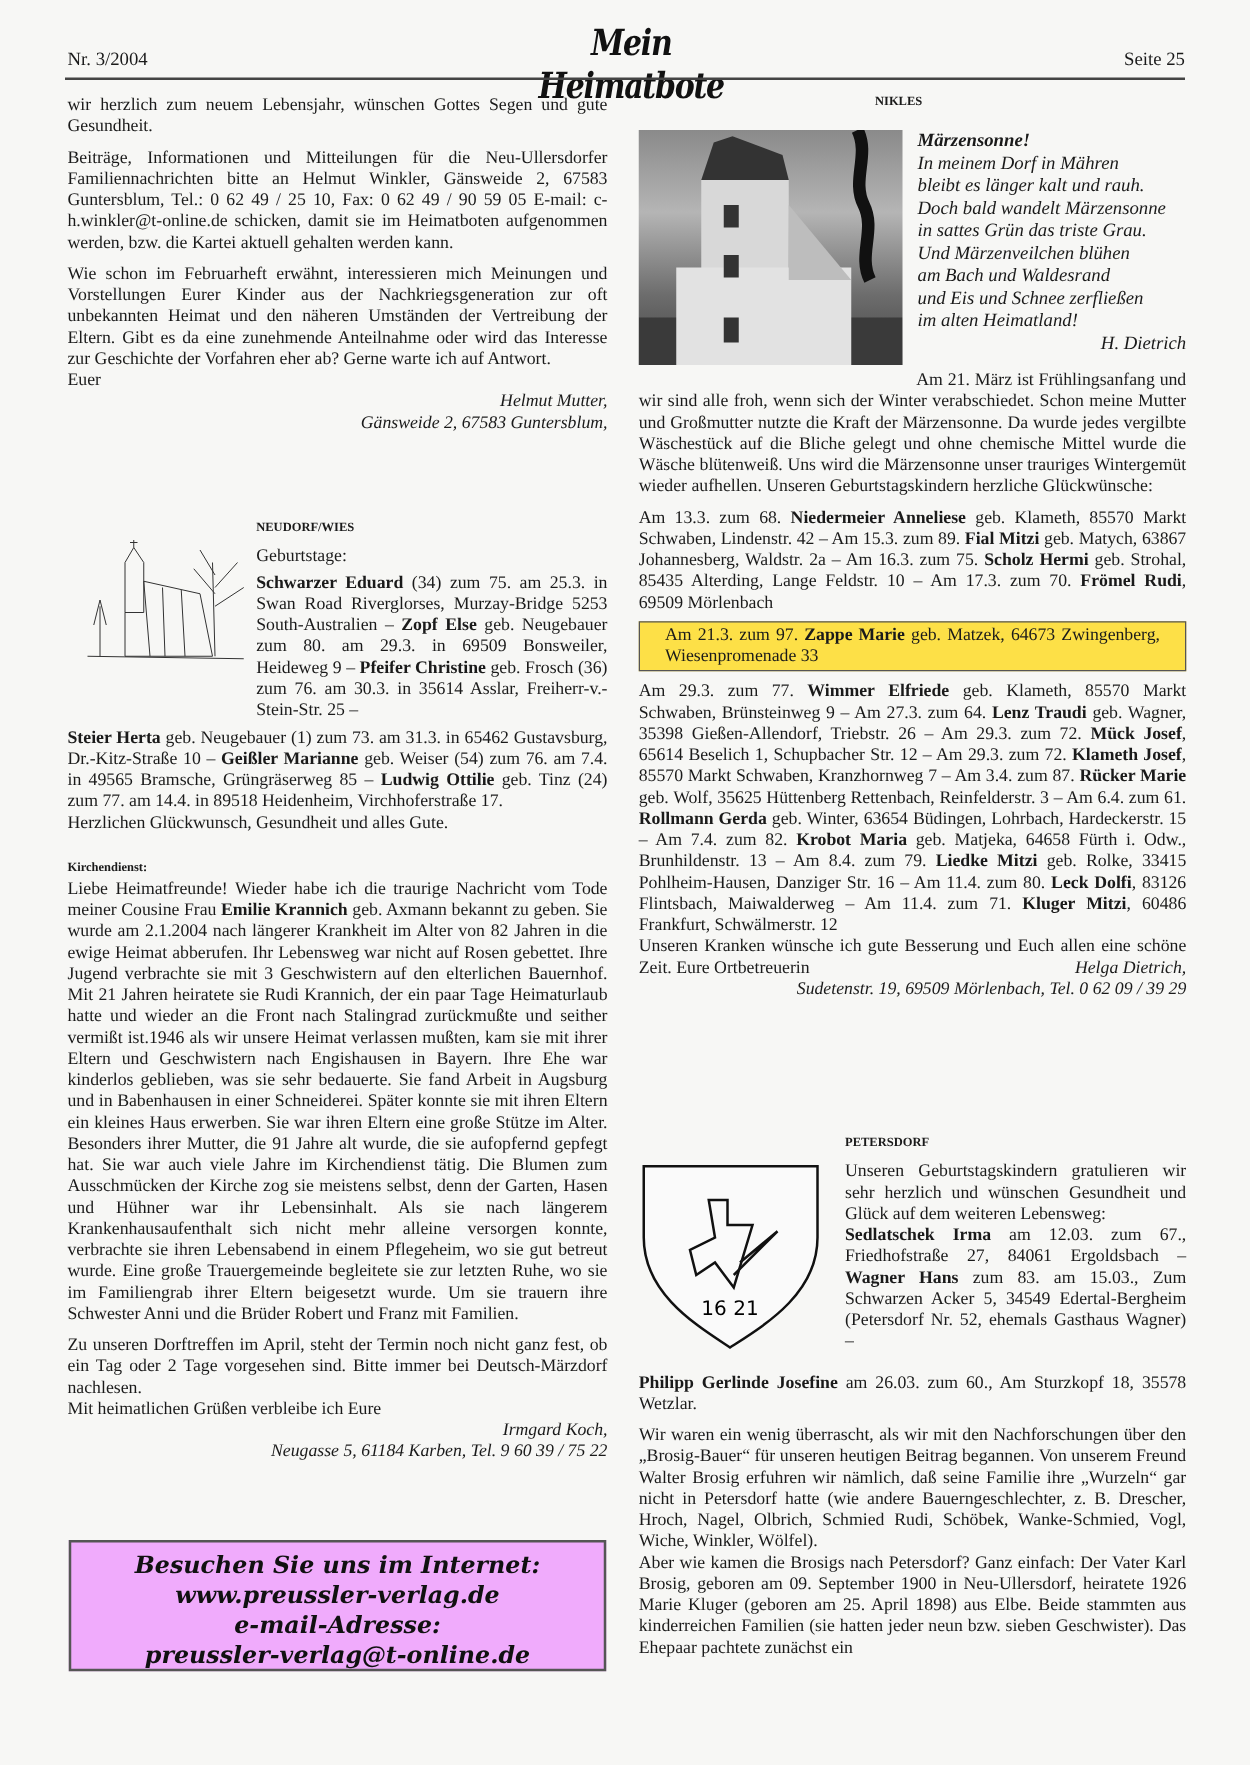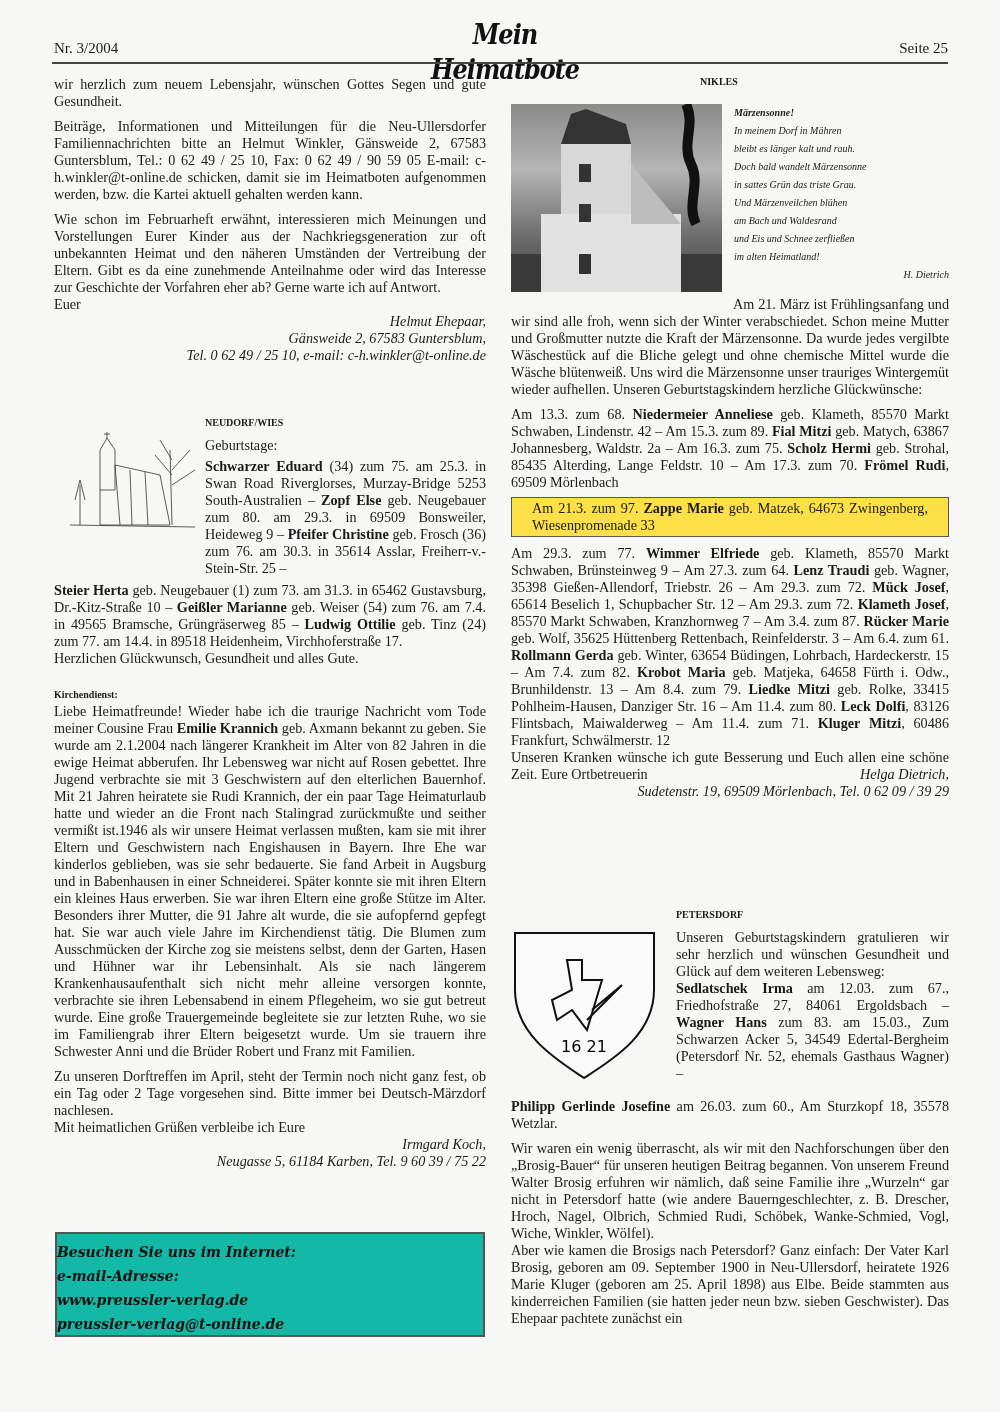--- a/index.html
+++ b/index.html
@@ -14,48 +14,47 @@
   .col { position:absolute; font-size:14.2px; line-height:17px; text-align:justify; }
   .col p { margin:0 0 8px 0; }
   .col p.tight { margin:0; }
   .left { left:54px; width:432px; top:76px; }
   .sig { text-align:right; font-style:italic; }
   .row2 { display:flex; justify-content:space-between;flex-direction:column; }
   h3 { margin:0; font-size:10px; font-weight:bold; text-align:left; }
   b { font-weight:bold; }
   .church-sketch { position:absolute; left:60px; top:430px; width:140px; height:105px; }
   .neudorf { position:absolute; left:205px; top:414px; width:281px; }
-  .box-ad { position:absolute; left:55px; top:1232px; width:430px; height:105px; background:#14b8a6;
-            border:2px solid #555; text-align:left; font-family:"DejaVu Serif", serif; font-weight:bold;
-            font-style:italic; font-size:14px; line-height:24px; padding-top:6px; box-sizing:border-box; color:#111; }
+  .box-ad { position:absolute; left:55px; top:1232px; width:430px; height:105px; background:#f0abfc;
+            border:2px solid #555; text-align:center; font-family:"DejaVu Serif", serif; font-weight:bold;
+            font-style:italic; font-size:19px; line-height:24px; padding-top:6px; box-sizing:border-box; color:#111; }
   .photo { position:absolute; left:511px; top:104px; width:211px; height:188px;
            background:linear-gradient(180deg,#8a8a8a 0%,#b5b5b5 35%,#6d6d6d 70%,#444 100%); overflow:hidden; }
-  .poem { position:absolute; left:734px; top:104px; width:215px; font-style:italic; font-size:10px; line-height:18px; }
+  .poem { position:absolute; left:734px; top:104px; width:215px; font-style:italic; font-size:15px; line-height:18px; }
   .highlight { border:1.5px solid #555; background:#fde047; padding:2px 20px; margin:6px 0 8px 0; }
   .shield { position:absolute; left:512px; top:930px; width:145px; height:150px; }
   .peters { position:absolute; left:676px; top:906px; width:273px; }
 </style>
 </head>
 <body>
 
 <div class="hdr-left">Nr. 3/2004</div>
 <div class="masthead">Mein Heimatbote</div>
 <div class="hdr-right">Seite 25</div>
 <div class="rule"></div>
 
 <div class="col left">
   <p>wir herzlich zum neuem Lebensjahr, wünschen Gottes Segen und gute Gesundheit.</p>
   <p>Beiträge, Informationen und Mitteilungen für die Neu-Ullersdorfer Familiennachrichten bitte an Helmut Winkler, Gänsweide 2, 67583 Guntersblum, Tel.: 0 62 49 / 25 10, Fax: 0 62 49 / 90 59 05 E-mail: c-h.winkler@t-online.de schicken, damit sie im Heimatboten aufgenommen werden, bzw. die Kartei aktuell gehalten werden kann.</p>
   <p class="tight">Wie schon im Februarheft erwähnt, interessieren mich Meinungen und Vorstellungen Eurer Kinder aus der Nachkriegsgeneration zur oft unbekannten Heimat und den näheren Umständen der Vertreibung der Eltern. Gibt es da eine zunehmende Anteilnahme oder wird das Interesse zur Geschichte der Vorfahren eher ab? Gerne warte ich auf Antwort.</p>
   <div class="row2">
     <span>Euer</span>
-    <span class="sig">Helmut Ehepaar,</span>
+    <span class="sig">Helmut Mutter,</span>
   </div>
   <div class="sig">Gänsweide 2, 67583 Guntersblum,</div>
-  <div class="sig">Tel. 0 62 49 / 25 10, e-mail: c-h.winkler@t-online.de</div>
 </div>
 
 <svg class="church-sketch" viewBox="0 0 140 105">
   <g fill="none" stroke="#333" stroke-width="0.8">
     <path d="M40 20 L40 60 L55 60 L55 20 L47 8 Z"></path>
       <path d="M47 2 L47 8 M44 4 L50 4"></path>
     <path d="M55 35 L100 45 L110 95 L40 95 L40 60"></path>
       <path d="M55 35 L60 95 M70 40 L72 95 M85 42 L88 95"></path>
     <path d="M110 20 L112 95 M112 40 L130 20 M112 55 L135 40 M112 30 L100 10 M112 45 L95 25"></path>
     <path d="M10 95 L135 97"></path>
@@ -86,22 +85,22 @@
   <p class="tight">Zu unseren Dorftreffen im April, steht der Termin noch nicht ganz fest, ob ein Tag oder 2 Tage vorgesehen sind. Bitte immer bei Deutsch-Märzdorf nachlesen.</p>
   <div class="row2">
     <span>Mit heimatlichen Grüßen verbleibe ich Eure</span>
     <span class="sig">Irmgard Koch,</span>
   </div>
   <div class="sig">Neugasse 5, 61184 Karben, Tel. 9 60 39 / 75 22</div>
 </div>
 
 <div class="box-ad">
   <div>Besuchen Sie uns im Internet:</div>
+  <div>www.preussler-verlag.de</div>
   <div>e-mail-Adresse:</div>
-  <div>www.preussler-verlag.de</div>
   <div>preussler-verlag@t-online.de</div>
 </div>
 
 <h3 style="position:absolute;left:700px;top:76px;">NIKLES</h3>
 
 <div class="photo">
   <svg width="211" height="188" viewBox="0 0 211 188">
     <rect x="0" y="150" width="211" height="38" fill="#3a3a3a"></rect>
     <path d="M60 10 L75 5 L115 20 L120 40 L50 40 Z" fill="#333"></path>
     <rect x="50" y="40" width="70" height="120" fill="#d8d8d8"></rect>

